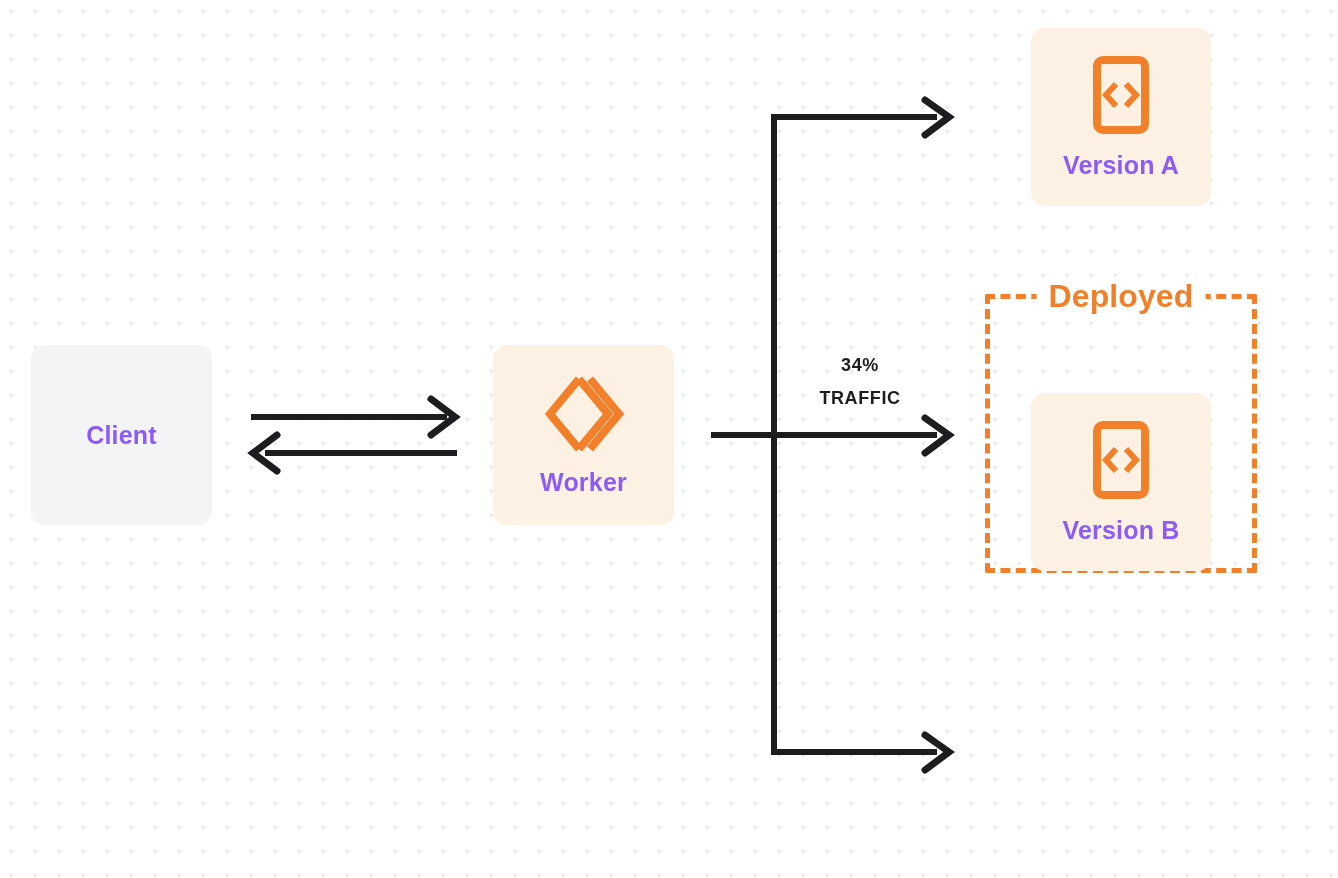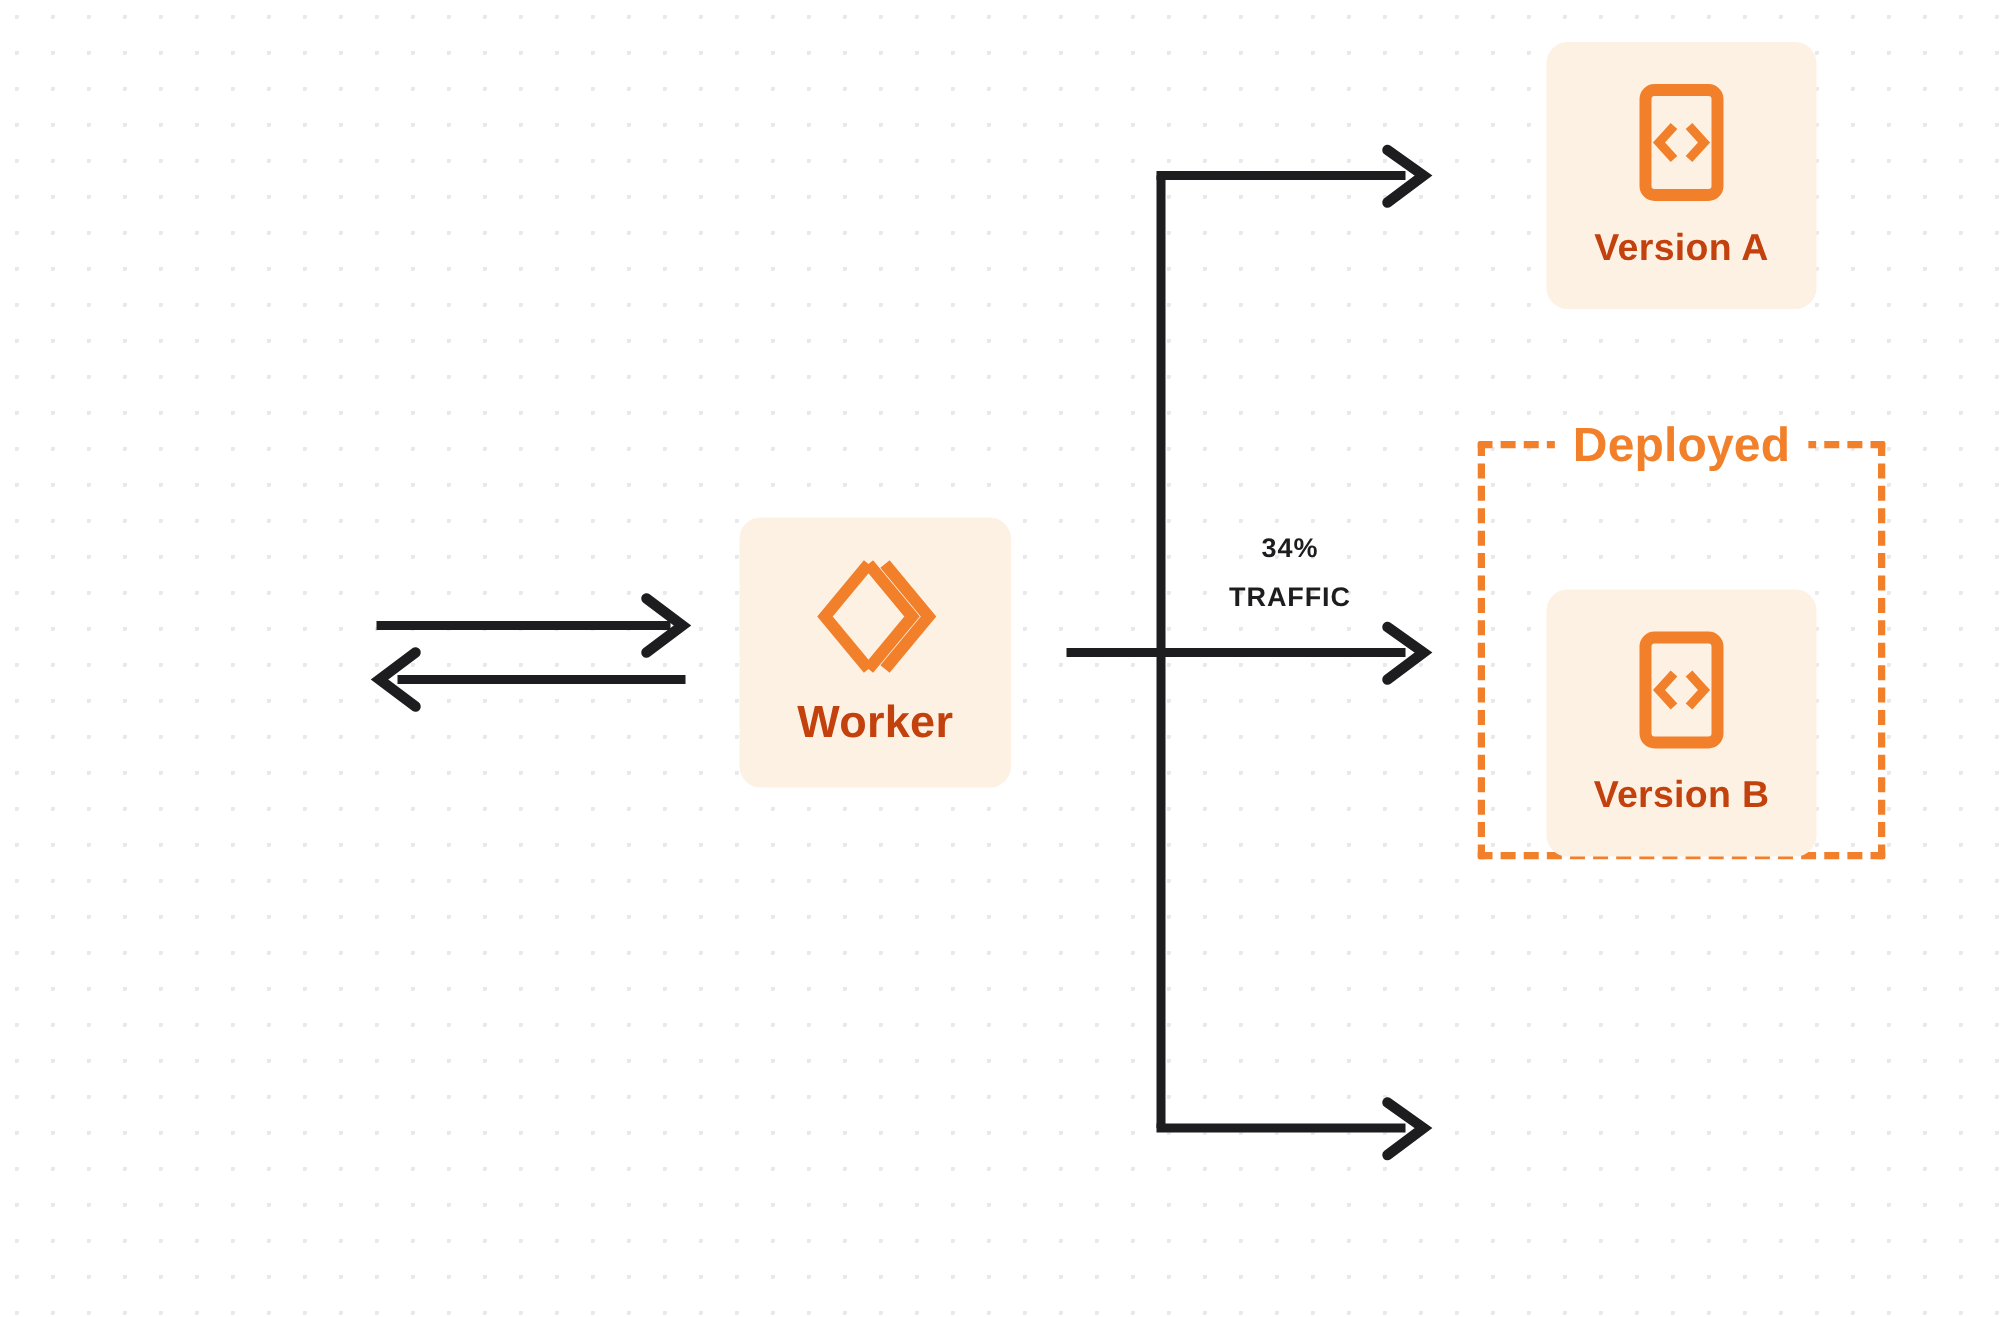--- a/index.html
+++ b/index.html
@@ -28,21 +28,21 @@
     position: absolute;
     box-sizing: border-box;
     border-radius: 14px;
     display: flex;
     flex-direction: column;
     align-items: center;
     justify-content: center;
   }
   .node .node-label {
     font-weight: 700;
-    color: #c2410c;
+    color: #8b5cf6;
     letter-spacing: 0.2px;
     white-space: nowrap;
   }
 
   
   #client-node {
     left: 31px;
     top: 345px;
     width: 181px;
     height: 180px;
@@ -54,21 +54,21 @@
 
   
   #worker-node {
     left: 493px;
     top: 345px;
     width: 181px;
     height: 180px;
     background: #fdf1e4;
   }
   #worker-node .node-label {
-    font-size: 30px;
+    font-size: 25px;
     margin-top: 14px;
   }
 
   
   .version-node {
     left: 1031px;
     width: 180px;
     height: 178px;
     background: #fdf1e4;
   }
@@ -169,20 +169,23 @@
       <line x1="771" y1="752" x2="937" y2="752" stroke="#1d1d1f" stroke-width="6" stroke-linecap="butt"></line>
       <polyline points="925,735 949,752 925,770" fill="none" stroke="#1d1d1f" stroke-width="7" stroke-linecap="round" stroke-linejoin="miter"></polyline>
     </g>
   </svg>
 
   <div id="traffic-label">
     <div>34%</div>
     <div>TRAFFIC</div>
   </div>
 
+  <div id="client-node" class="node">
+    <span class="node-label">Client</span>
+  </div>
 
   <div id="worker-node" class="node">
     <span>
       <svg class="icon-svg" width="84" height="80" viewBox="0 0 84 80" xmlns="http://www.w3.org/2000/svg">
 
         <path d="M37 5 L8 40 L37 75" fill="none" stroke="#f2802a" stroke-width="8" stroke-linecap="butt" stroke-linejoin="miter"></path>
         <path d="M37 5 L66 40 L37 75" fill="none" stroke="#f2802a" stroke-width="8" stroke-linecap="butt" stroke-linejoin="miter"></path>
 
         <path d="M48 5 L77 40 L48 75" fill="none" stroke="#f2802a" stroke-width="8" stroke-linecap="butt" stroke-linejoin="miter"></path>
       </svg>

